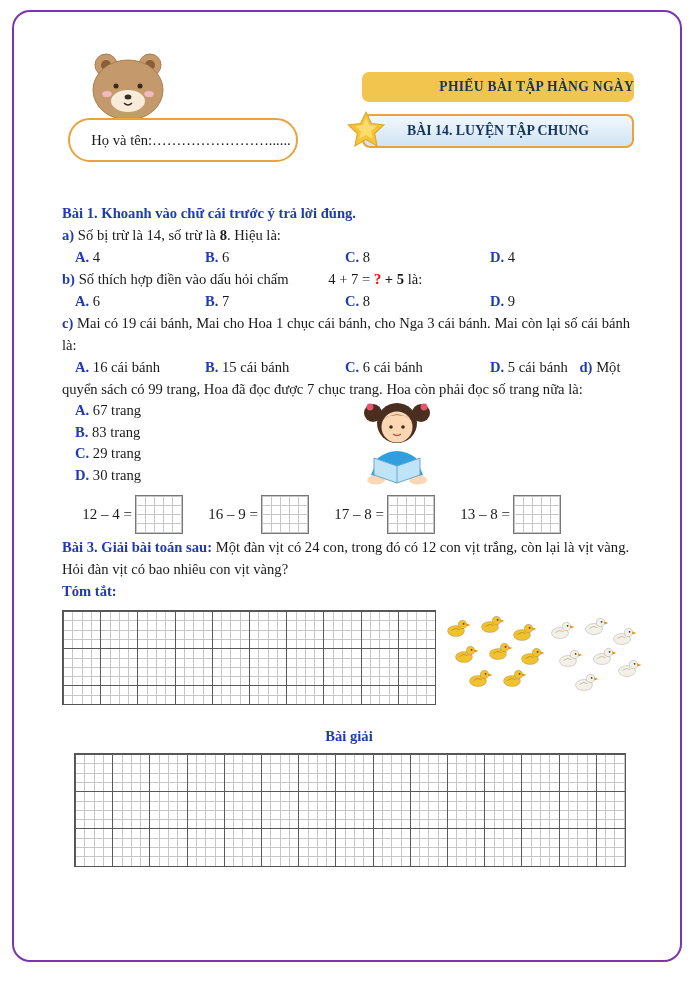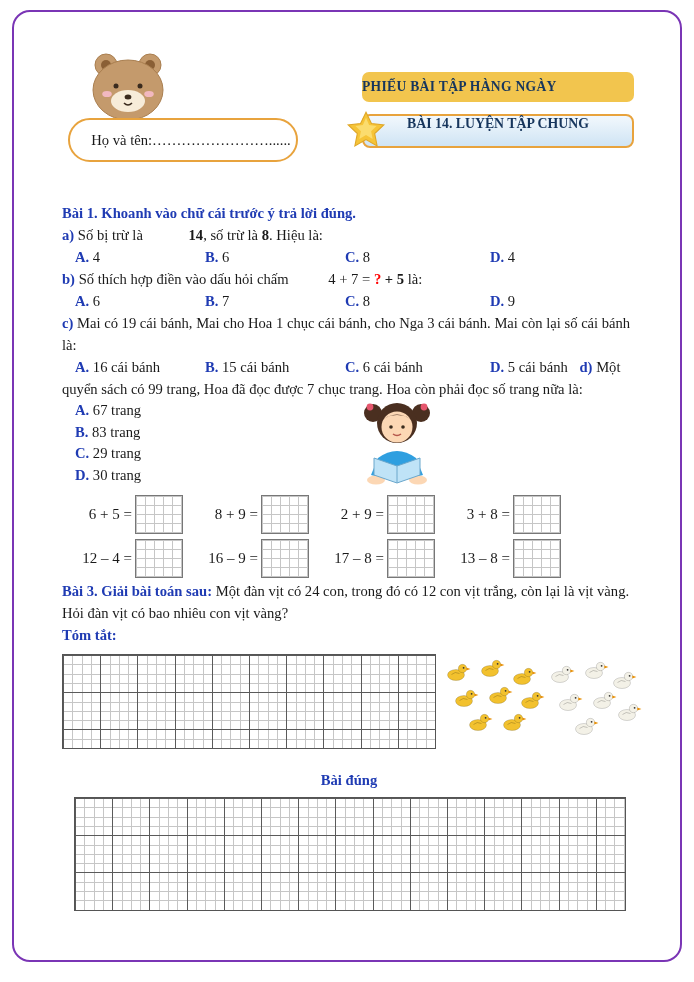--- a/index.html
+++ b/index.html
@@ -12,37 +12,37 @@
     border:2px solid var(--border-purple,#7a35b5);border-radius:18px;pointer-events:none;
   }
   .content{position:absolute;left:62px;top:40px;width:574px;}
 
   
   .header{position:relative;height:162px;}
   .bear{position:absolute;left:18px;top:8px;}
   .banner{
     position:absolute;right:2px;top:32px;width:272px;height:30px;
     background:var(--banner-yellow,#f2c54e);border-radius:7px;
-    display:flex;align-items:center;justify-content:flex-start;
+    display:flex;align-items:center;justify-content:flex-end;
   }
   .banner::before{
     content:"";position:absolute;inset:-4px -6px;background:#f8df8e;border-radius:10px;
     transform:rotate(-.8deg);z-index:-1;
   }
   .banner-text{font-weight:bold;color:var(--navy,#17365d);font-size:13.6px;letter-spacing:.3px;}
   .name-cloud{
     position:absolute;left:6px;top:78px;width:230px;height:44px;
     border:2px solid var(--badge-border,#e8a33d);border-radius:22px;background:#fff;
     display:flex;align-items:center;padding-left:16px;box-sizing:border-box;justify-content:center;
   }
   .lesson-badge{
     position:absolute;right:2px;top:74px;width:272px;height:34px;
     background:linear-gradient(#f2f8fd,#cfe4f4);
     border:2px solid var(--badge-border,#e8a33d);border-radius:8px;
-    display:flex;justify-content:center;box-sizing:border-box;
+    display:flex;align-items:center;justify-content:center;box-sizing:border-box;
   }
   .lesson-text{font-weight:bold;color:var(--navy,#17365d);font-size:13.8px;}
   .star{position:absolute;left:-18px;top:-6px;}
 
   
   .h-blue{color:var(--heading-blue,#1f3bb3);font-weight:bold;}
   .q-line{line-height:22px;}
   .qlab{color:var(--heading-blue,#1f3bb3);font-weight:bold;}
   .opt-row{display:flex;padding-left:13px;line-height:22px;}
   .o1{width:130px;}.o2{width:140px;}.o3{width:145px;}.o4{flex:1;white-space:nowrap;}
@@ -121,21 +121,21 @@
         </span>
         <span class="lesson-text">BÀI 14. LUYỆN TẬP CHUNG</span>
       </div>
     </div>
 
     <div>
       <div class="q-line h-blue">Bài 1. Khoanh vào chữ cái trước ý trả lời đúng.</div>
 
       <div class="q-line">
         <span class="qlab">a)</span>
-        <span><span>Số bị trừ là </span><span style="font-weight: bold; margin-left: 42px;">14</span><span>, số trừ là </span><span style="font-weight: bold;">8</span><span>. Hiệu là:</span></span>
+        <span><span>Số bị trừ là </span><span style="font-weight: normal;">14</span><span>, số trừ là </span><span style="font-weight: bold;">8</span><span>. Hiệu là:</span></span>
       </div>
       <div class="opt-row">
         <span class="o1"><span class="L">A.</span> <span>4</span></span>
         <span class="o2"><span class="L">B.</span> <span>6</span></span>
         <span class="o3"><span class="L">C.</span> <span>8</span></span>
         <span class="o4"><span class="L">D.</span> <span>4</span></span>
       </div>
 
       <div class="q-line">
         <span class="qlab">b)</span>
@@ -188,38 +188,20 @@
             <ellipse cx="22" cy="84" rx="9" ry="4.5" fill="#fcd7b4"></ellipse>
             <ellipse cx="64" cy="84" rx="9" ry="4.5" fill="#fcd7b4"></ellipse>
             <path d="M20,62 l23,8 l23,-8 l0,17 l-23,8 l-23,-8 z" fill="#bfe3f7" stroke="#6aa7cc"></path>
             <path d="M43,70 l0,17" stroke="#6aa7cc"></path>
           </svg>
         </span>
       </div>
     </div>
 
     <div>
-      <div class="calc-row">
-        <div class="calc-item">
-            <span class="calc-label">6 + 5 =</span>
-            <span class="ans-grid"></span>
-          </div>
-        <div class="calc-item">
-            <span class="calc-label">8 + 9 =</span>
-            <span class="ans-grid"></span>
-          </div>
-        <div class="calc-item">
-            <span class="calc-label">2 + 9 =</span>
-            <span class="ans-grid"></span>
-          </div>
-        <div class="calc-item">
-            <span class="calc-label">3 + 8 =</span>
-            <span class="ans-grid"></span>
-          </div>
-      </div>
       <div class="calc-row">
         <div class="calc-item">
             <span class="calc-label">12 – 4 =</span>
             <span class="ans-grid"></span>
           </div>
         <div class="calc-item">
             <span class="calc-label">16 – 9 =</span>
             <span class="ans-grid"></span>
           </div>
         <div class="calc-item">
@@ -269,17 +251,17 @@
               <use href="#dk" x="170" y="12"></use>
               <use href="#dk" x="116" y="34"></use>
               <use href="#dk" x="150" y="32"></use>
               <use href="#dk" x="175" y="44"></use>
               <use href="#dk" x="132" y="58"></use>
             </g>
           </svg>
         </span>
       </div>
 
-      <div class="bai-giai h-blue">Bài đúng</div>
+      <div class="bai-giai h-blue">Bài giải</div>
       <div class="grid-bg bottom-grid"></div>
     </div>
   </div>
 </div>
 
 </body></html>

